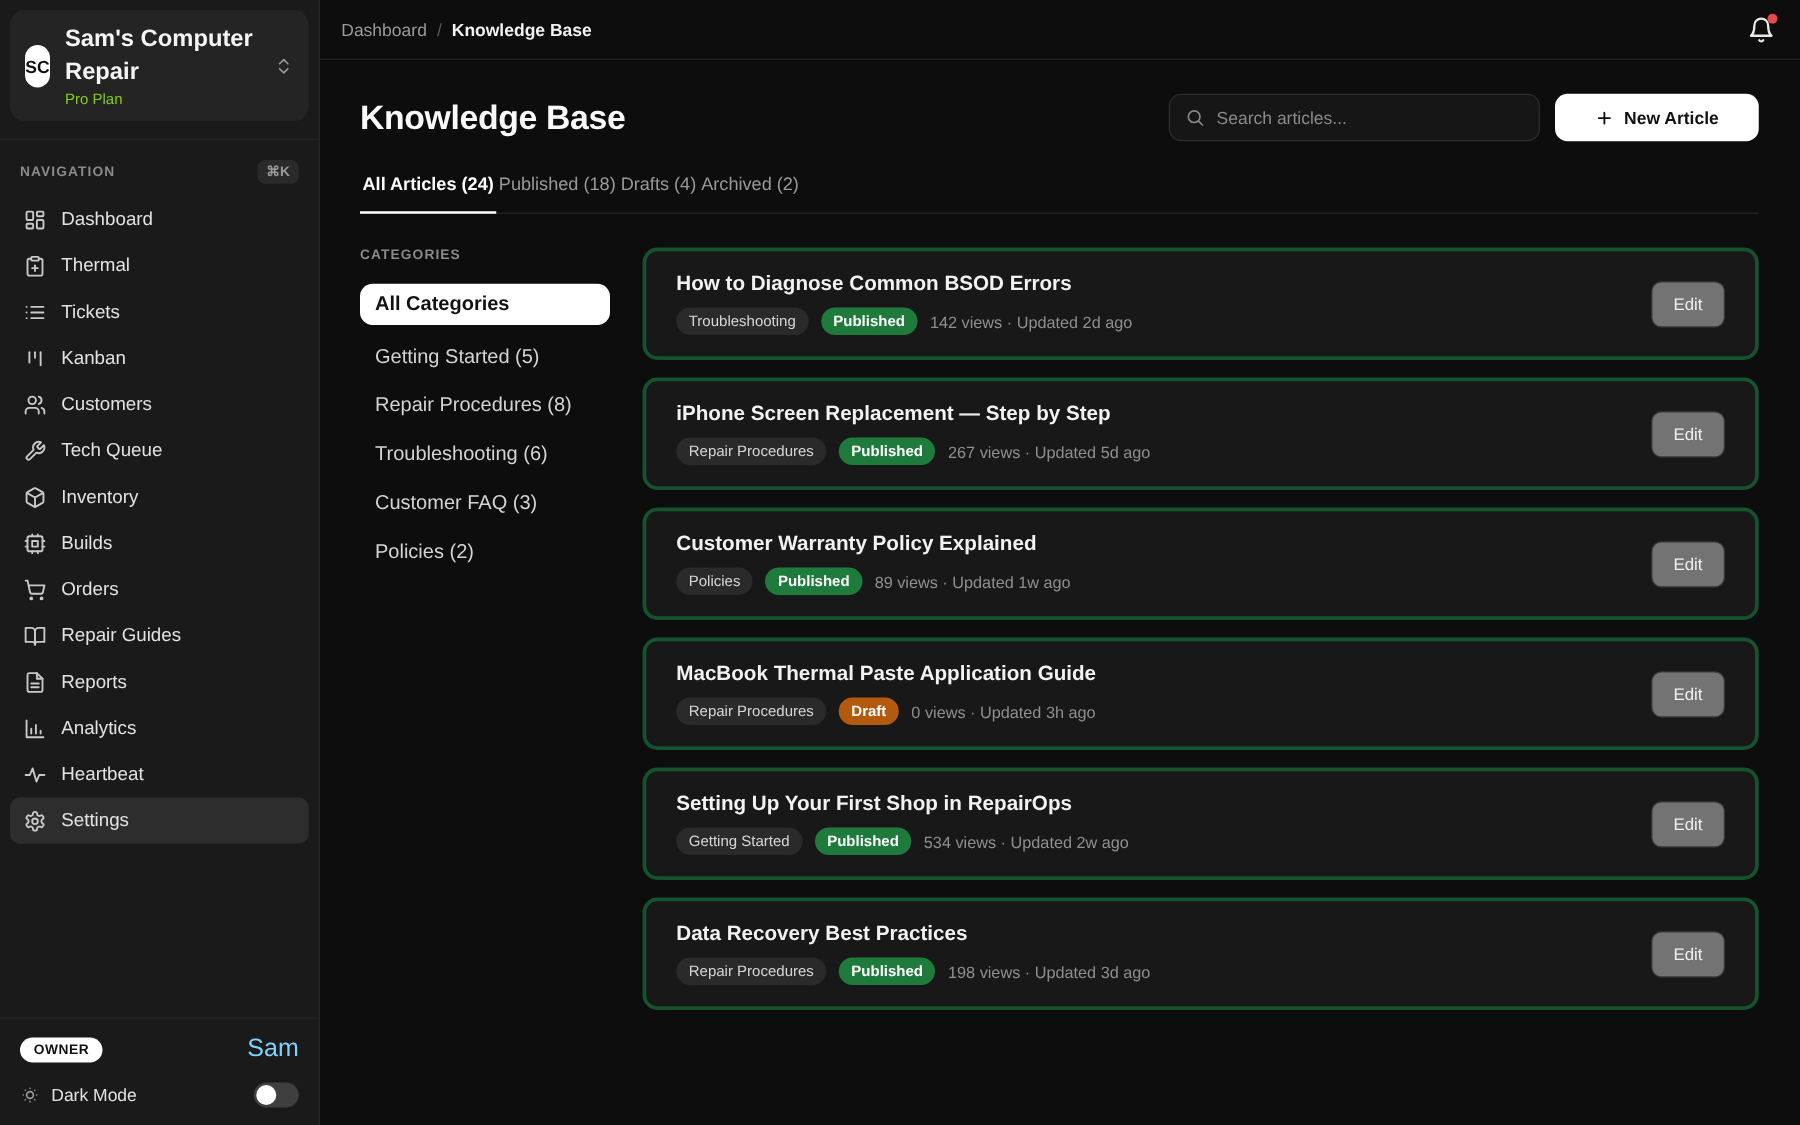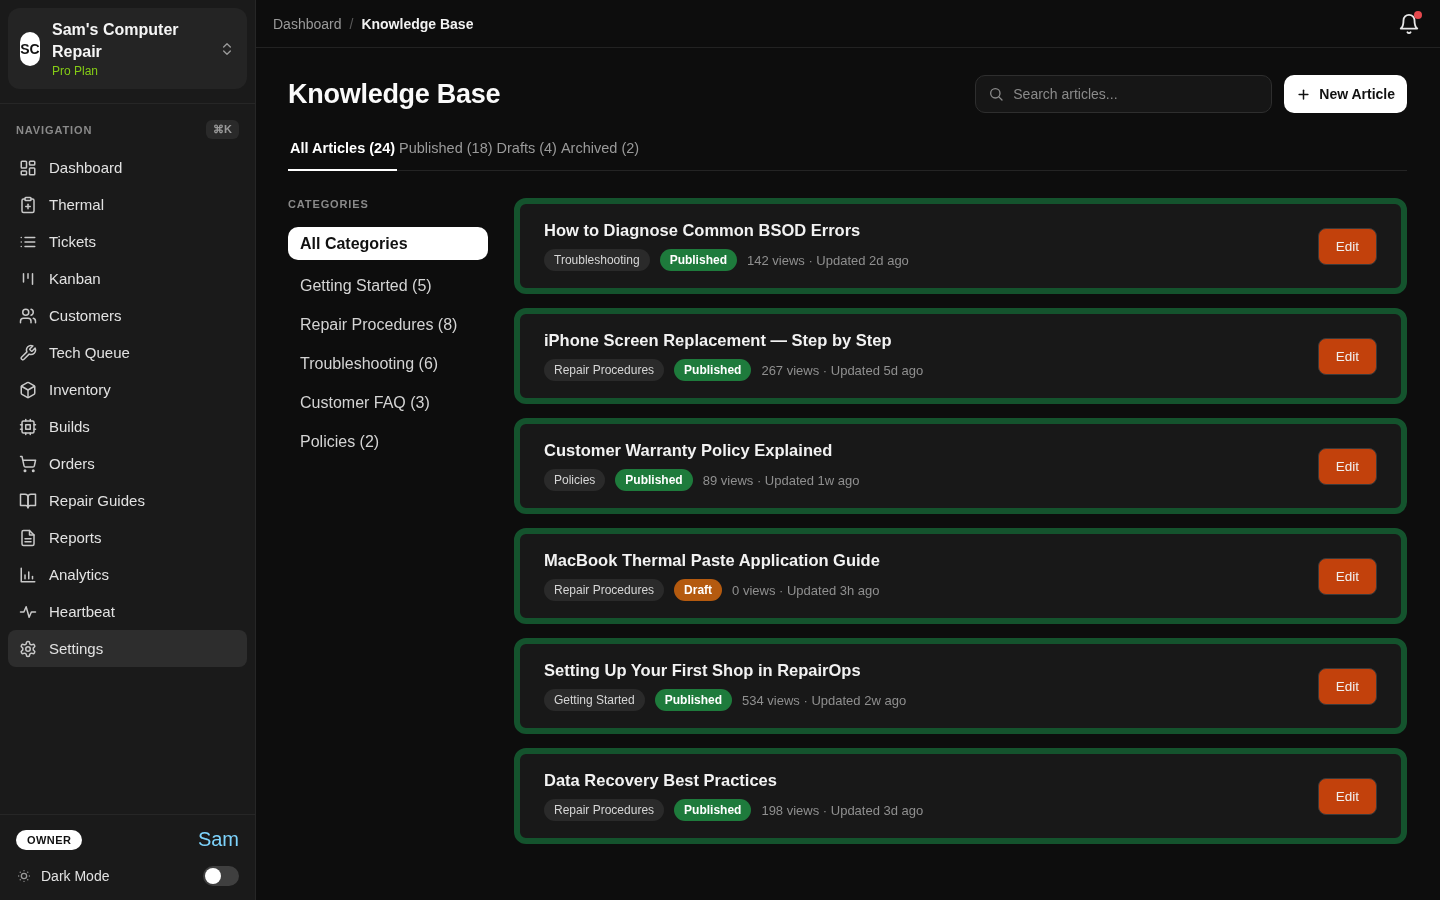--- a/index.html
+++ b/index.html
@@ -27,21 +27,21 @@
     cursor:pointer;
   }
   .ws-avatar {
     width:20px; height:34px; border-radius:10px;
     background:#ffffff; color:#111;
     font-weight:bold; font-size:14px;
     display:flex; align-items:center; justify-content:center;
     flex:none;
   }
   .ws-meta { flex:1; min-width:0; }
-  .ws-name { font-size:16px; font-weight:bold; color:#f5f5f5; line-height:1.35; }
+  .ws-name { font-size:19px; font-weight:bold; color:#f5f5f5; line-height:1.35; }
   .ws-plan { font-size:12px; color:#84cc16; margin-top:2px; }
   .ws-chevrons { color:#9a9a9a; flex:none; }
 
   .nav-section { border-top:1px solid #262626; margin-top:6px; padding-top:12px; flex:1; overflow:hidden; }
   .nav-header {
     display:flex; align-items:center; justify-content:space-between;
     padding:4px 16px 10px 16px;
   }
   .nav-title { font-size:11px; font-weight:bold; letter-spacing:0.08em; color:#8a8a8a; }
   .kbd-badge {
@@ -104,21 +104,21 @@
   }
   .search-box svg { color:#8a8a8a; flex:none; }
   .search-box input {
     background:transparent; border:none; outline:none;
     color:#e8e8e8; font-size:14px; width:100%;
     font-family:"Liberation Sans", sans-serif;
   }
   .search-box input::placeholder { color:#8a8a8a; }
   .btn-primary {
     height:38px; background:#ffffff; color:#111;
-    border:none; border-radius:10px; padding:0 12px;
+    border:none; border-radius:10px; padding:0 32px;
     font-size:14px; font-weight:bold; cursor:pointer;
     display:flex; align-items:center; gap:8px;
     font-family:"Liberation Sans", sans-serif;
   }
 
   .tabs {
     margin-top:27px; border-bottom:1px solid #242424;
     display:flex; 
   }
   .tab {
@@ -137,36 +137,36 @@
     height:39px; display:flex; align-items:center; cursor:pointer;
     border-radius:10px;
   }
   .cat-item.active {
     background:#ffffff; color:#111; font-weight:bold; height:33px;
     margin-bottom:6px;
   }
 
   .articles { flex:1; display:flex; flex-direction:column; gap:14px; min-width:0; }
   .card {
-    background:#181818; border:6px solid #14532d; border-radius:12px;
+    background:#181818; border:3px solid #14532d; border-radius:12px;
     padding:17px 24px; display:flex; align-items:center; justify-content:space-between;
   }
   .card-info { min-width:0; }
   .card-title { font-size:16.5px; font-weight:bold; color:#f2f2f2; }
   .card-meta { display:flex; align-items:center; gap:10px; margin-top:9px; }
   .pill {
     font-size:12px; padding:4px 10px; border-radius:999px; white-space:nowrap;
   }
   .pill.cat { background:#2a2a2a; color:#d6d6d6; }
   .pill.status { color:#ffffff; font-weight:bold; }
   .status-published { background:#1e7b3c; }
   .status-draft { background:#b45a0f; }
   .meta-text { font-size:13px; color:#8f8f8f; white-space:nowrap; }
   .btn-edit {
-    background:#c2410c; border:1px solid #3a3a3a; color:#f0f0f0;
+    background:#737373; border:1px solid #3a3a3a; color:#f0f0f0;
     font-size:13.5px; padding:10px 17px; border-radius:8px; cursor:pointer;
     font-family:"Liberation Sans", sans-serif; flex:none; margin-left:16px;
   }
 </style>
 </head>
 <body>
 
 <aside class="sidebar">
 
   <div class="ws-card">

